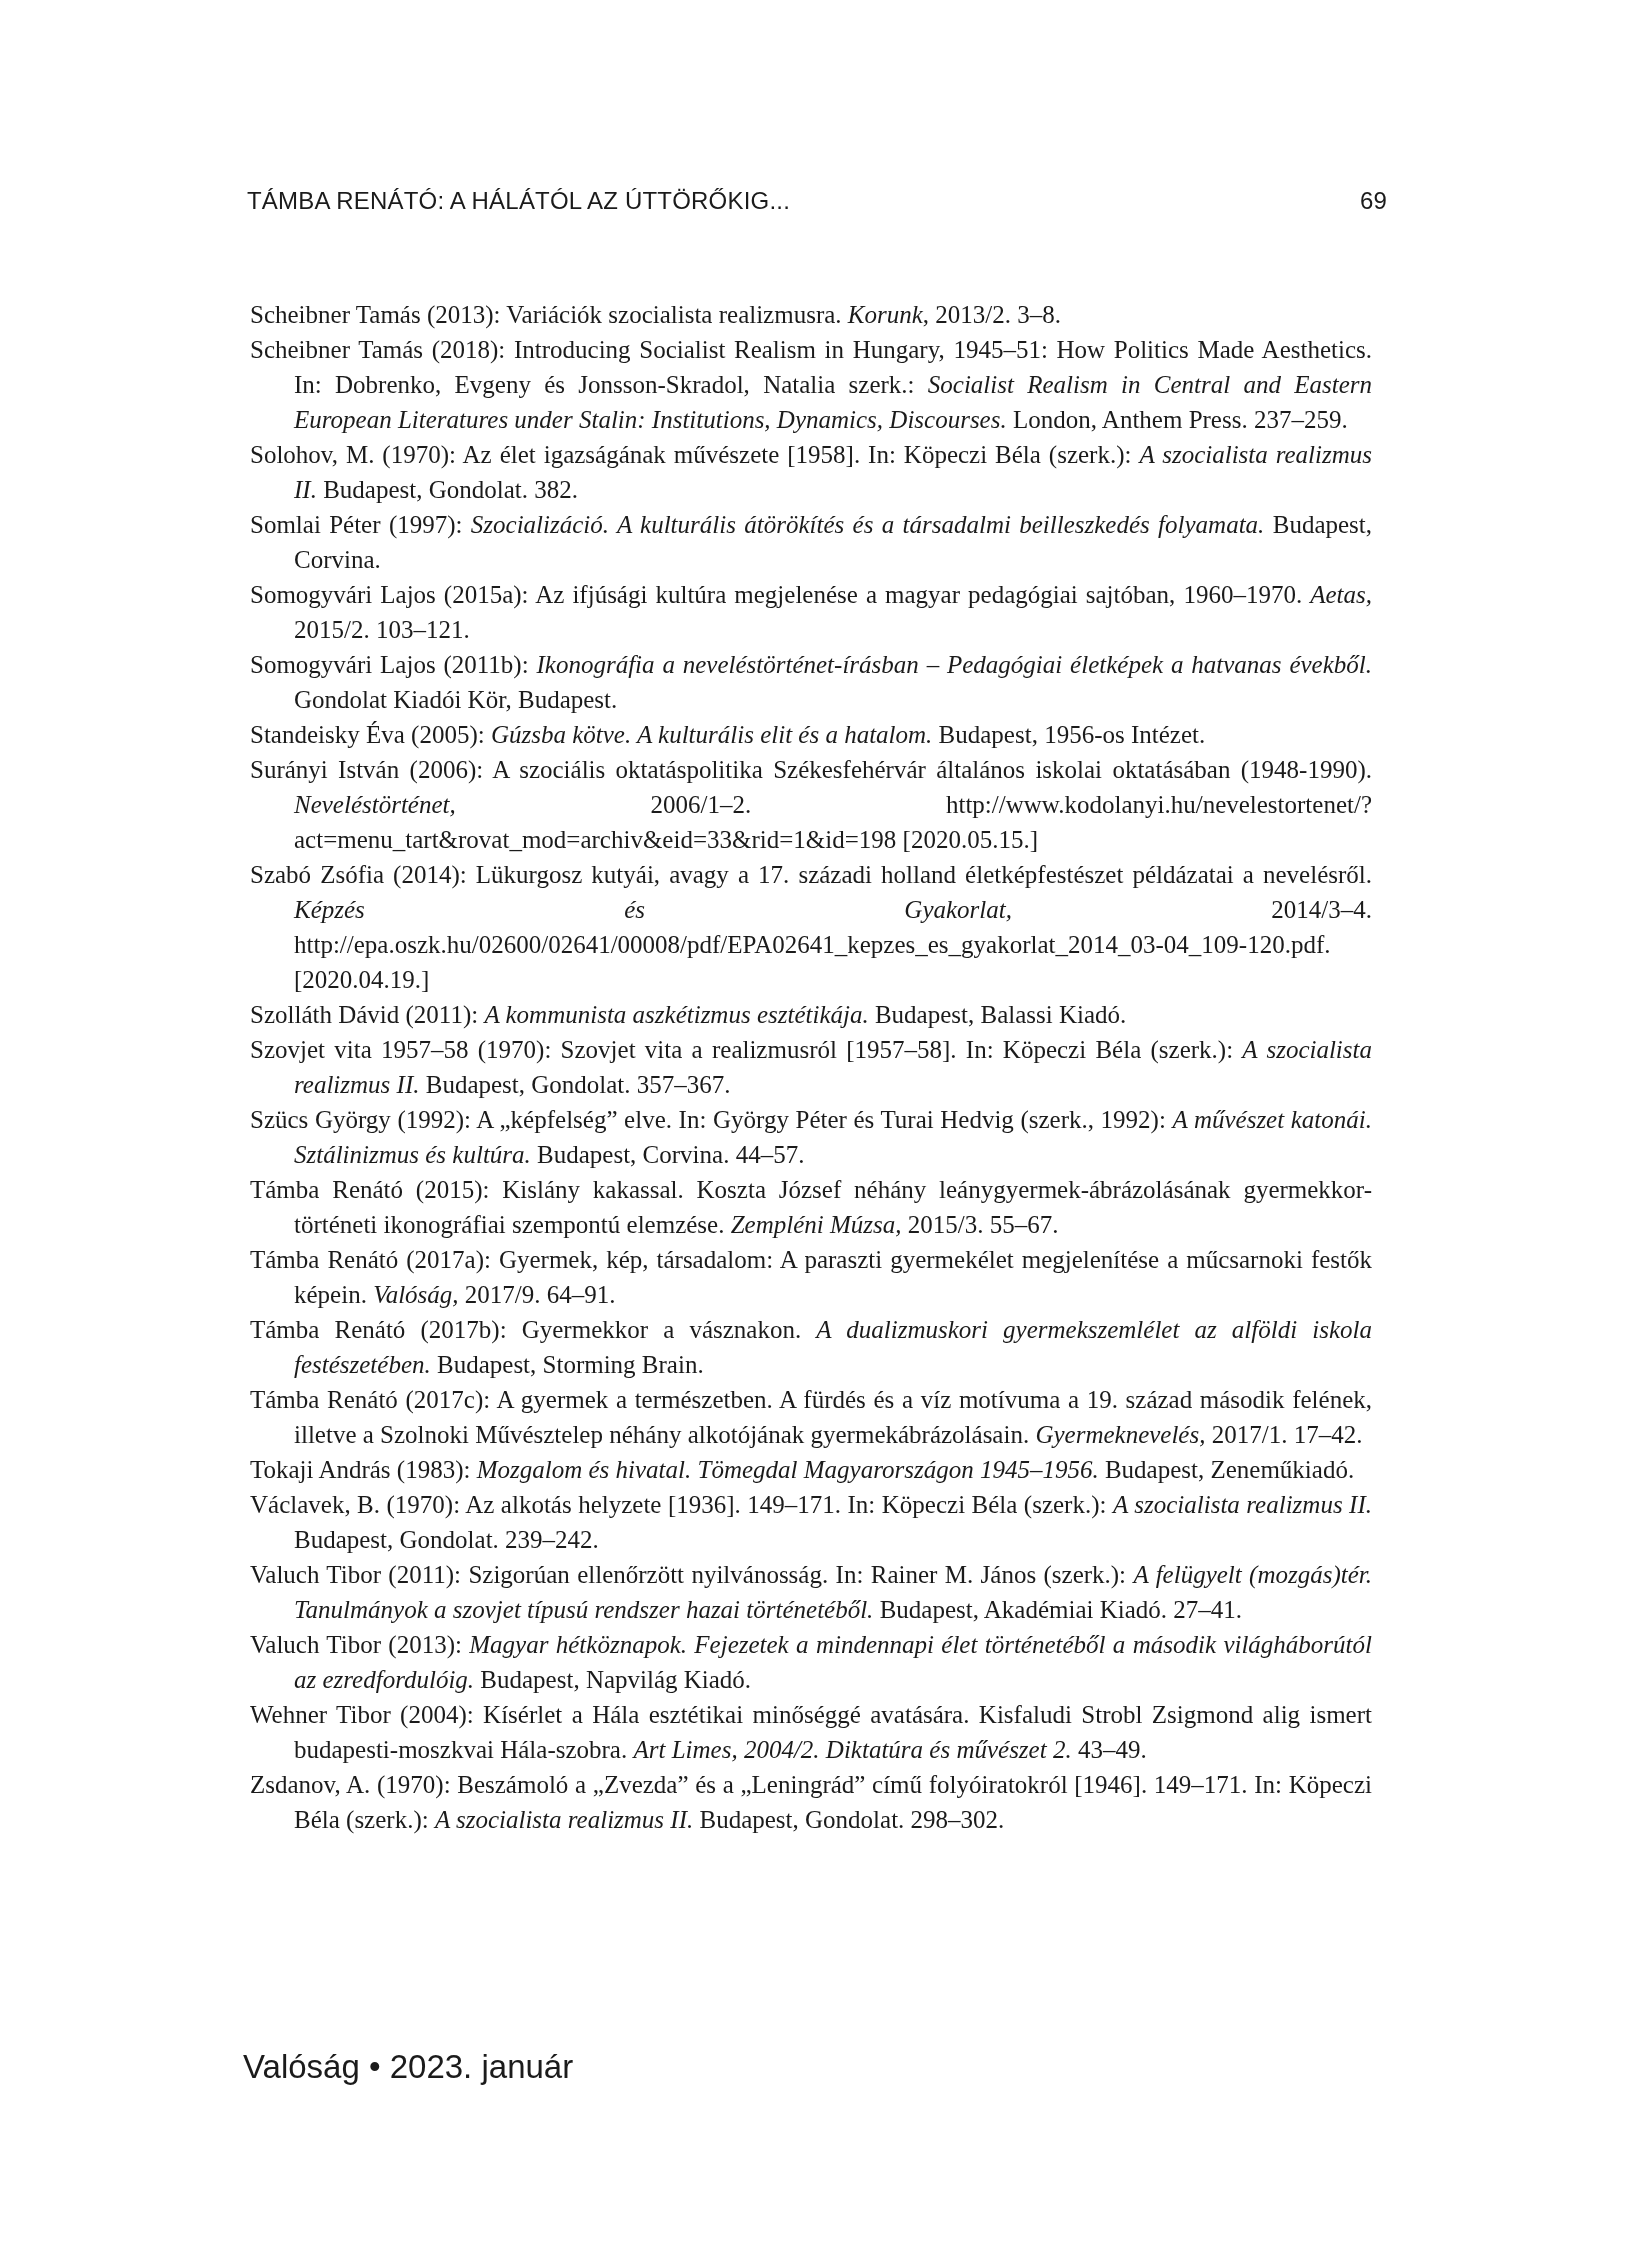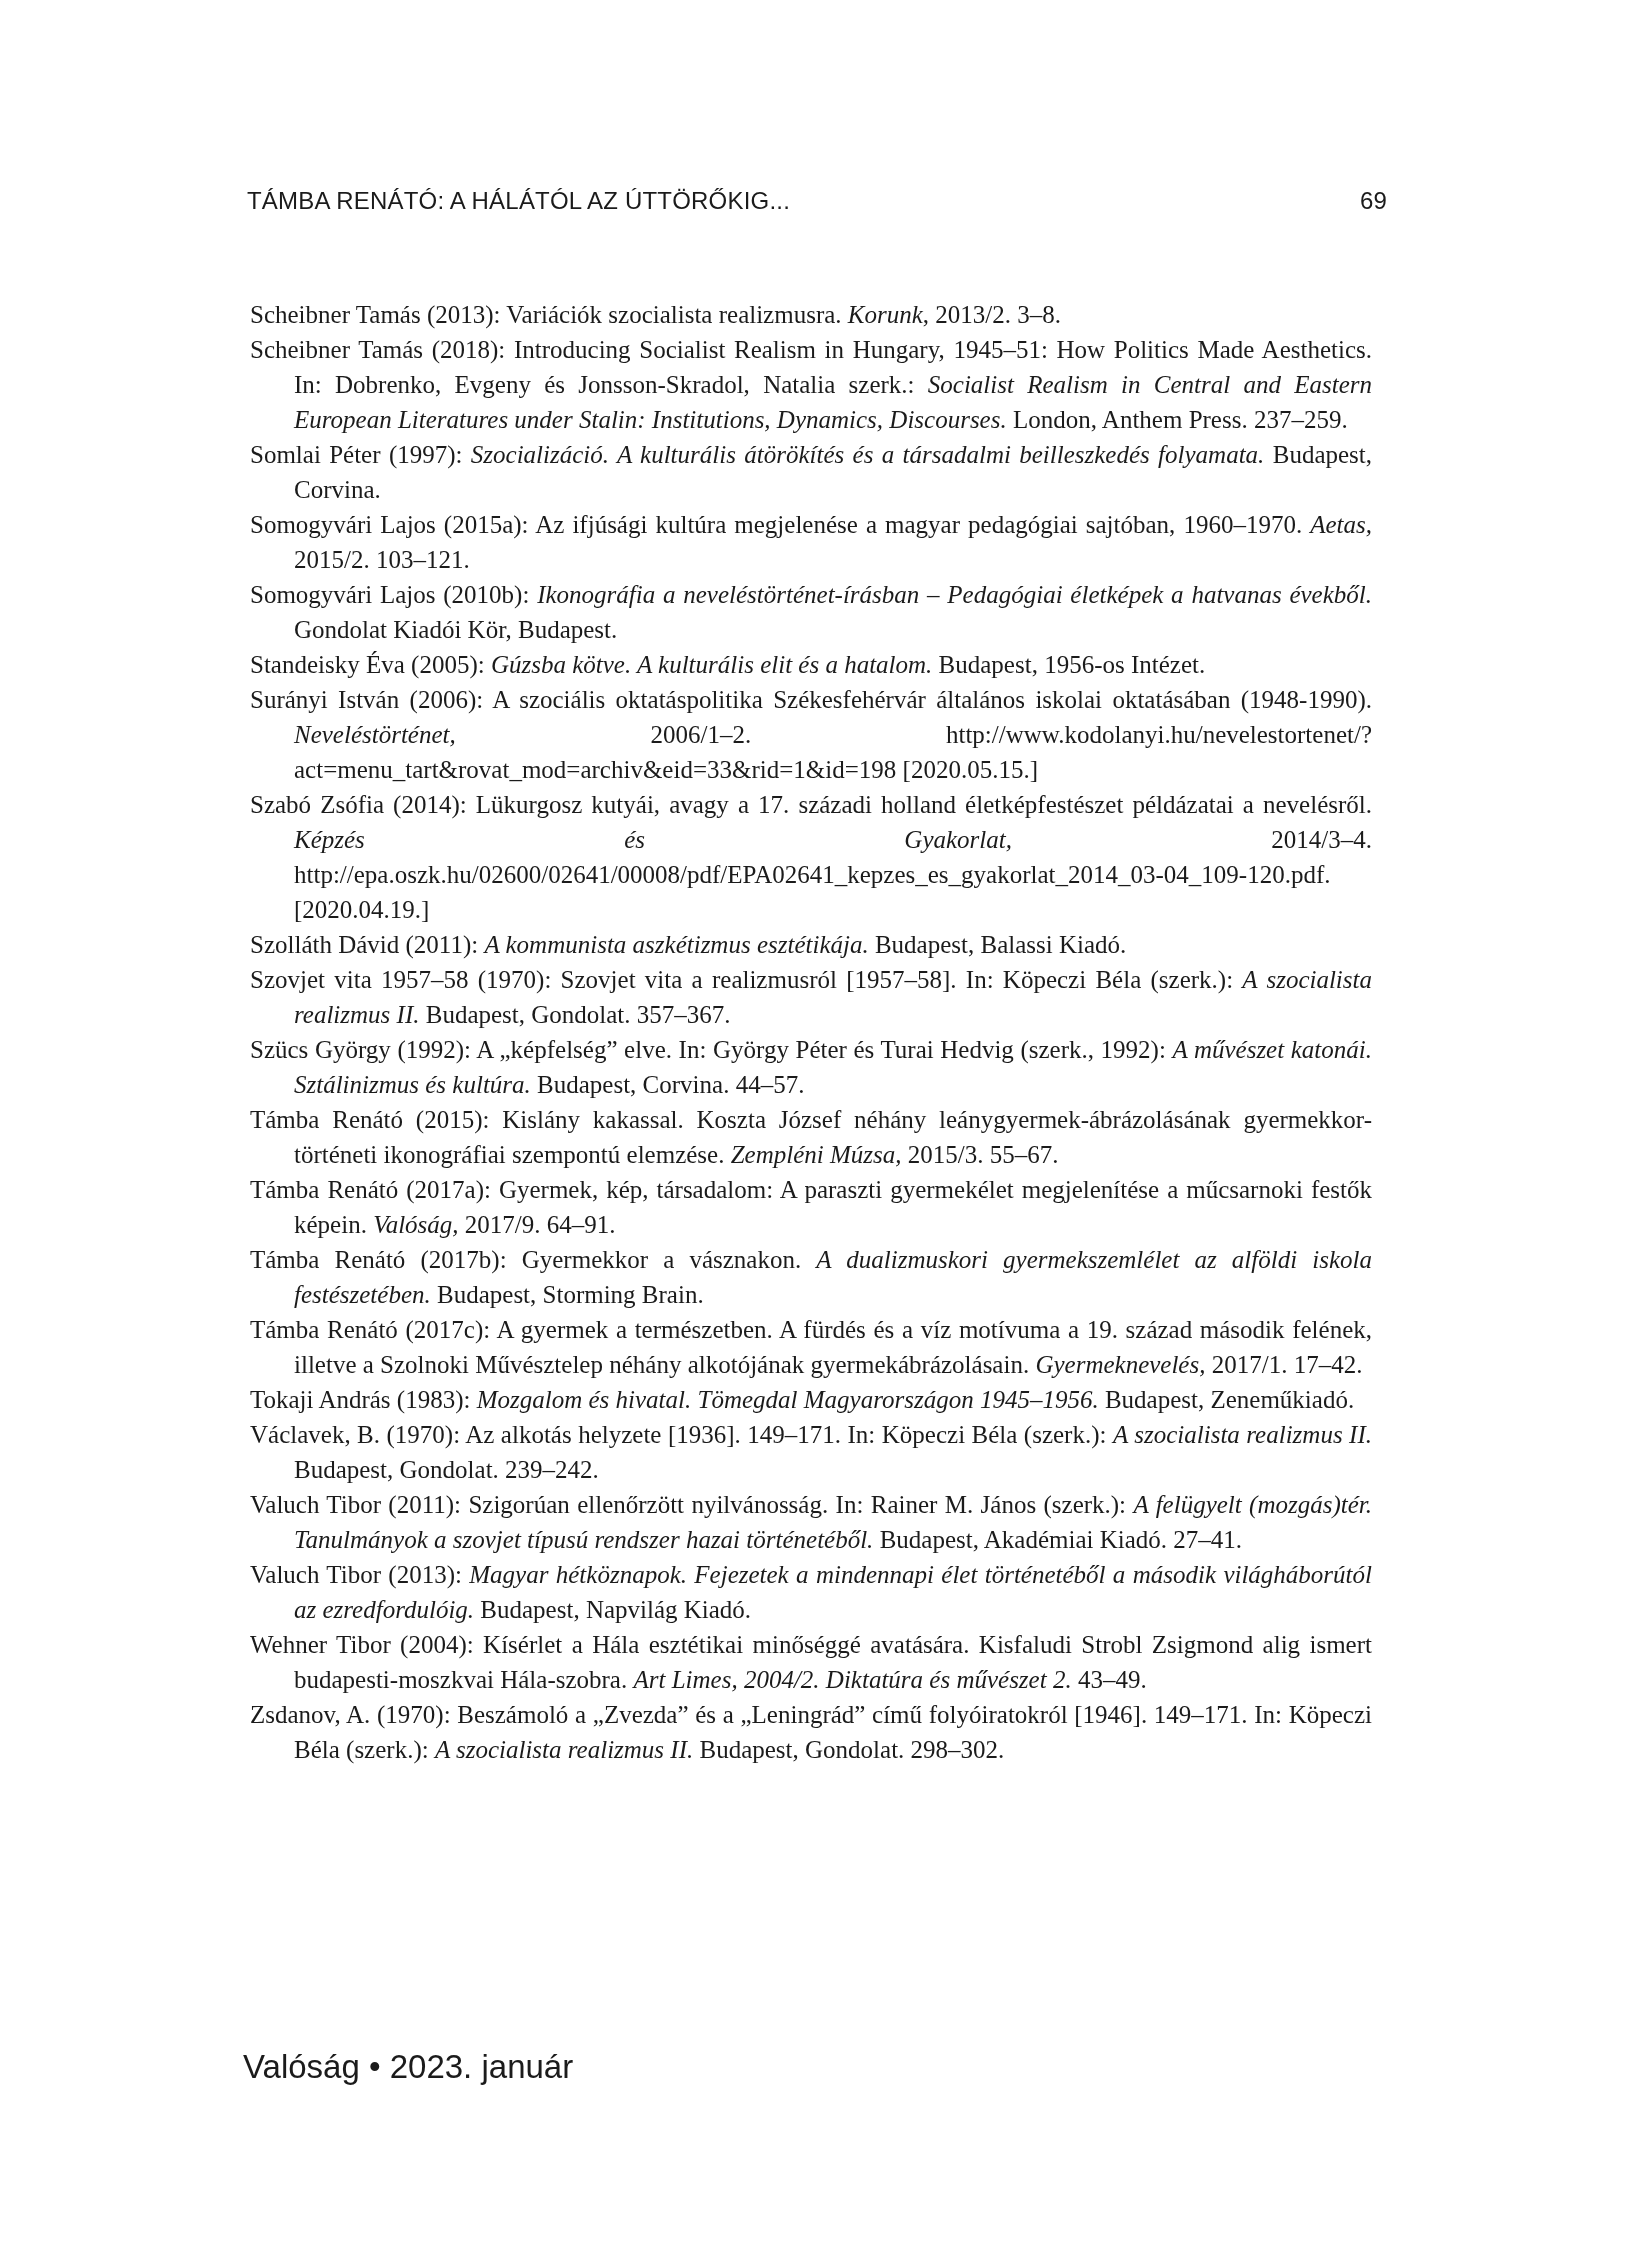--- a/index.html
+++ b/index.html
@@ -76,23 +76,24 @@
 <div class="page">
 
   <div class="page-header">
     <span class="running-title">TÁMBA RENÁTÓ: A HÁLÁTÓL AZ ÚTTÖRŐKIG...</span>
     <span class="page-number">69</span>
   </div>
 
   <div class="references">
       <p class="ref"><span>Scheibner Tamás (2013): Variációk szocialista realizmusra. </span><i>Korunk</i><span>, 2013/2. 3–8.</span></p>
       <p class="ref"><span>Scheibner Tamás (2018): Introducing Socialist Realism in Hungary, 1945–51: How Politics Made Aesthetics. In: Dobrenko, Evgeny és Jonsson-Skradol, Natalia szerk.: </span><i>Socialist Realism in Central and Eastern European Literatures under Stalin: Institutions, Dynamics, Discourses.</i><span> London, Anthem Press. 237–259.</span></p>
+      <p class="ref"><span>Solohov, M. (1970): Az élet igazságának művészete [1958]. In: Köpeczi Béla (szerk.): </span><i>A szocialista realizmus II.</i><span> Budapest, Gondolat. 382.</span></p>
       <p class="ref"><span>Somlai Péter (1997): </span><i>Szocializáció. A kulturális átörökítés és a társadalmi beilleszkedés folyamata.</i><span> Budapest, Corvina.</span></p>
       <p class="ref"><span>Somogyvári Lajos (2015a): Az ifjúsági kultúra megjelenése a magyar pedagógiai sajtóban, 1960–1970. </span><i>Aetas,</i><span> 2015/2. 103–121.</span></p>
-      <p class="ref"><span>Somogyvári Lajos (2010b): </span><i>Ikonográfia a neveléstörténet-írásban – Pedagógiai életképek a hatvanas évekből.</i><span> Gondolat Kiadói Kör, Budapest.</span></p>
+      <p class="ref"><span>Somogyvári Lajos (2011b): </span><i>Ikonográfia a neveléstörténet-írásban – Pedagógiai életképek a hatvanas évekből.</i><span> Gondolat Kiadói Kör, Budapest.</span></p>
       <p class="ref"><span>Standeisky Éva (2005): </span><i>Gúzsba kötve. A kulturális elit és a hatalom.</i><span> Budapest, 1956-os Intézet.</span></p>
       <p class="ref"><span>Surányi István (2006): A szociális oktatáspolitika Székesfehérvár általános iskolai oktatásában (1948-1990). </span><i>Neveléstörténet,</i><span> 2006/1–2. http://www.kodolanyi.hu/nevelestortenet/?act=menu_tart&amp;rovat_mod=archiv&amp;eid=33&amp;rid=1&amp;id=198 [2020.05.15.]</span></p>
       <p class="ref"><span>Szabó Zsófia (2014): Lükurgosz kutyái, avagy a 17. századi holland életképfestészet példázatai a nevelésről. </span><i>Képzés és Gyakorlat,</i><span> 2014/3–4. http://epa.oszk.hu/02600/02641/00008/pdf/EPA02641_kepzes_es_gyakorlat_2014_03-04_109-120.pdf. [2020.04.19.]</span></p>
       <p class="ref"><span>Szolláth Dávid (2011): </span><i>A kommunista aszkétizmus esztétikája.</i><span> Budapest, Balassi Kiadó.</span></p>
       <p class="ref"><span>Szovjet vita 1957–58 (1970): Szovjet vita a realizmusról [1957–58]. In: Köpeczi Béla (szerk.): </span><i>A szocialista realizmus II.</i><span> Budapest, Gondolat. 357–367.</span></p>
       <p class="ref"><span>Szücs György (1992): A „képfelség” elve. In: György Péter és Turai Hedvig (szerk., 1992): </span><i>A művészet katonái. Sztálinizmus és kultúra.</i><span> Budapest, Corvina. 44–57.</span></p>
       <p class="ref"><span>Támba Renátó (2015): Kislány kakassal. Koszta József néhány leánygyermek-ábrázolásának gyermekkor-történeti ikonográfiai szempontú elemzése. </span><i>Zempléni Múzsa,</i><span> 2015/3. 55–67.</span></p>
       <p class="ref"><span>Támba Renátó (2017a): Gyermek, kép, társadalom: A paraszti gyermekélet megjelenítése a műcsarnoki festők képein. </span><i>Valóság,</i><span> 2017/9. 64–91.</span></p>
       <p class="ref"><span>Támba Renátó (2017b): Gyermekkor a vásznakon. </span><i>A dualizmuskori gyermekszemlélet az alföldi iskola festészetében.</i><span> Budapest, Storming Brain.</span></p>
       <p class="ref"><span>Támba Renátó (2017c): A gyermek a természetben. A fürdés és a víz motívuma a 19. század második felének, illetve a Szolnoki Művésztelep néhány alkotójának gyermekábrázolásain. </span><i>Gyermeknevelés,</i><span> 2017/1. 17–42.</span></p>

